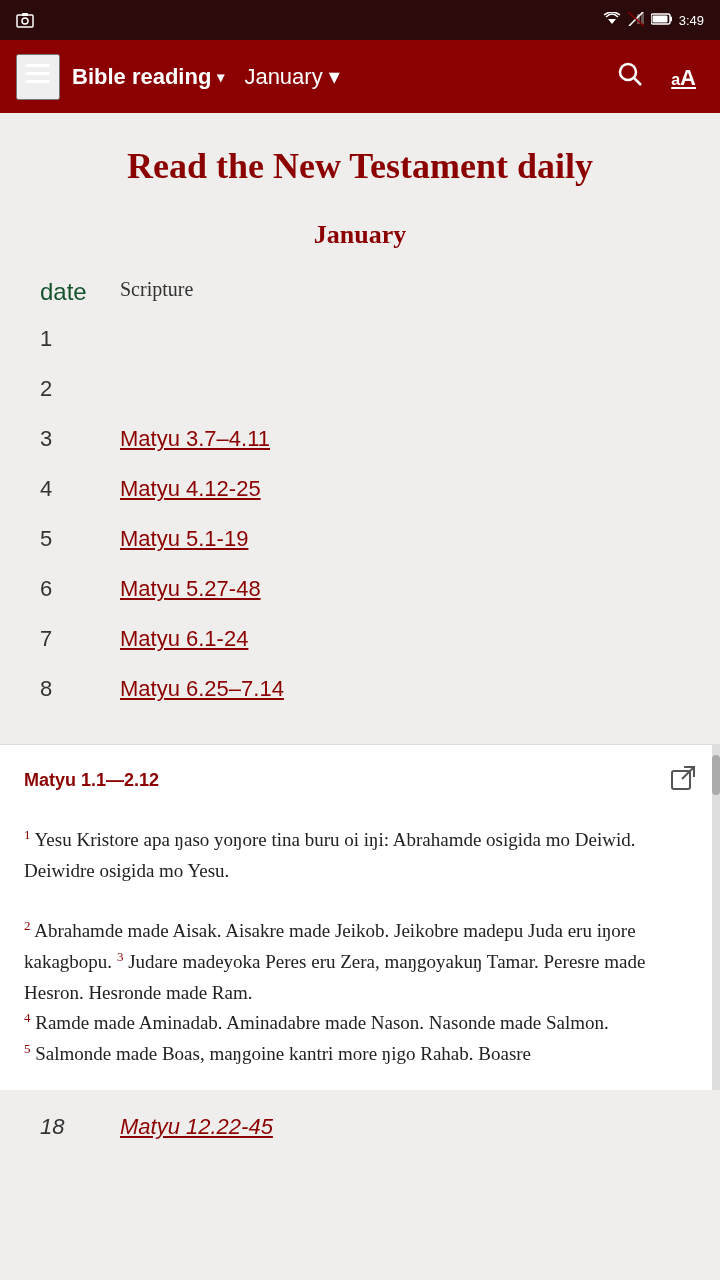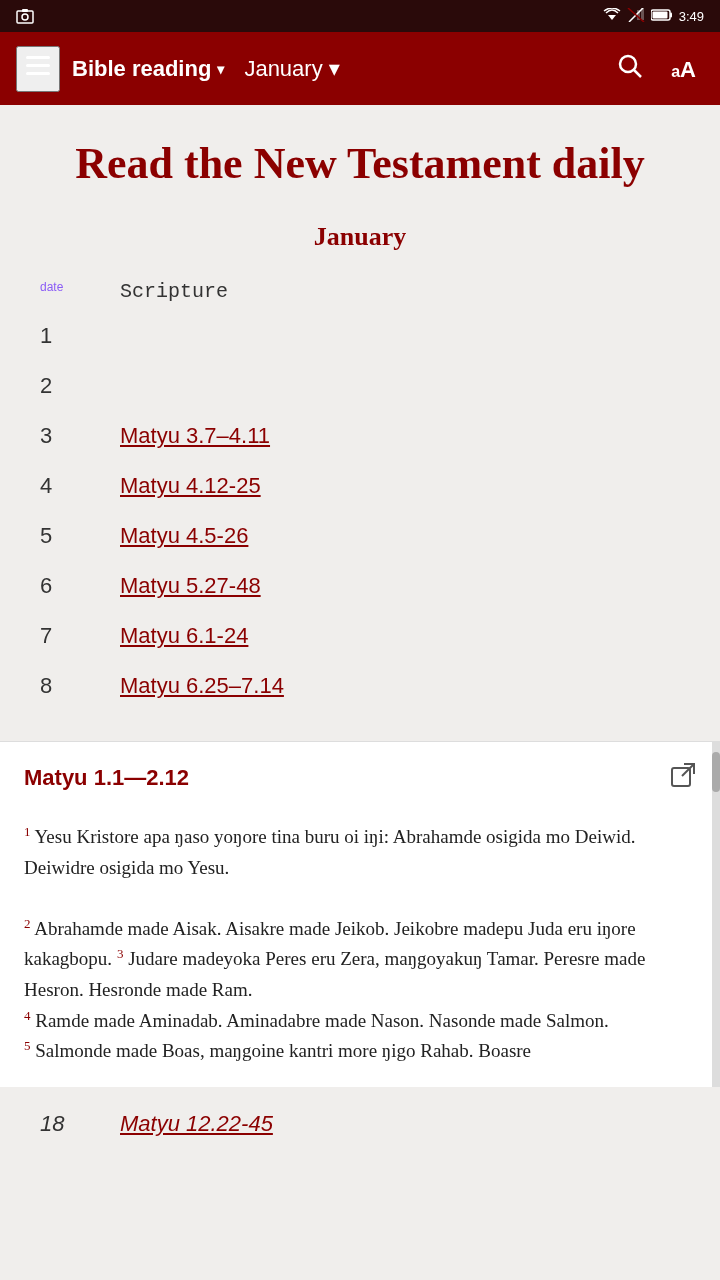--- a/index.html
+++ b/index.html
@@ -9,21 +9,21 @@
       width: 720px;
       min-height: 1280px;
       font-family: 'Georgia', serif;
       background: #f0eeec;
       overflow-x: hidden;
     }
 
     
     .status-bar {
       background: #2a0a0a;
-      height: 32px;
+      height: 40px;
       display: flex;
       align-items: center;
       justify-content: space-between;
       padding: 0 16px;
       color: white;
       font-size: 14px;
       font-family: Arial, sans-serif;
     }
     .status-bar-left {
       display: flex;
@@ -89,32 +89,33 @@
       margin-left: 8px;
     }
     .toolbar-spacer { flex: 1; }
     .toolbar-icon-btn {
       color: white;
       font-size: 24px;
       cursor: pointer;
       padding: 8px;
       background: none;
       border: none;
+      text-decoration: underline;
     }
 
     
     .main-content {
       padding: 20px 40px;
       background: #f0eeec;
     }
 
     .page-title {
       text-align: center;
       color: #8b0000;
-      font-size: 44px;
+      font-size: 36px;
       font-weight: bold;
       line-height: 1.3;
       margin-bottom: 30px;
       margin-top: 10px;
     }
 
     .month-heading {
       text-align: center;
       color: #8b0000;
       font-size: 26px;
@@ -122,29 +123,29 @@
       margin-bottom: 20px;
     }
 
     .table-header {
       display: flex;
       padding: 8px 0;
       border-bottom: none;
     }
     .col-date {
       width: 80px;
-      font-size: 12px;
-      color: #8b5cf6;
+      font-size: 24px;
+      color: #14532d;
       font-family: Arial, sans-serif;
     }
     .col-scripture {
       flex: 1;
       font-size: 20px;
       color: #333;
-      font-family: Liberation Mono, monospace;
+      font-family: Liberation Serif, serif;
     }
 
     .reading-row {
       display: flex;
       align-items: center;
       padding: 12px 0;
       cursor: pointer;
     }
     .row-date {
       width: 80px;
@@ -169,21 +170,21 @@
       padding: 20px 24px;
     }
 
     .panel-header {
       display: flex;
       align-items: center;
       justify-content: space-between;
       margin-bottom: 16px;
     }
     .panel-title {
-      font-size: 22px;
+      font-size: 18px;
       font-weight: bold;
       color: #8b0000;
       font-family: Arial, sans-serif;
     }
     .panel-external-link {
       font-size: 24px;
       color: #555;
       cursor: pointer;
     }
 
@@ -305,21 +306,21 @@
       <div class="reading-row">
     <div class="row-date">3</div>
     <div class="row-link">Matyu 3.7–4.11</div>
   </div>
       <div class="reading-row">
     <div class="row-date">4</div>
     <div class="row-link">Matyu 4.12-25</div>
   </div>
       <div class="reading-row">
     <div class="row-date">5</div>
-    <div class="row-link">Matyu 4.5-26</div>
+    <div class="row-link">Matyu 5.1-19</div>
   </div>
       <div class="reading-row">
     <div class="row-date">6</div>
     <div class="row-link">Matyu 5.27-48</div>
   </div>
       <div class="reading-row">
     <div class="row-date">7</div>
     <div class="row-link">Matyu 6.1-24</div>
   </div>
       <div class="reading-row">

